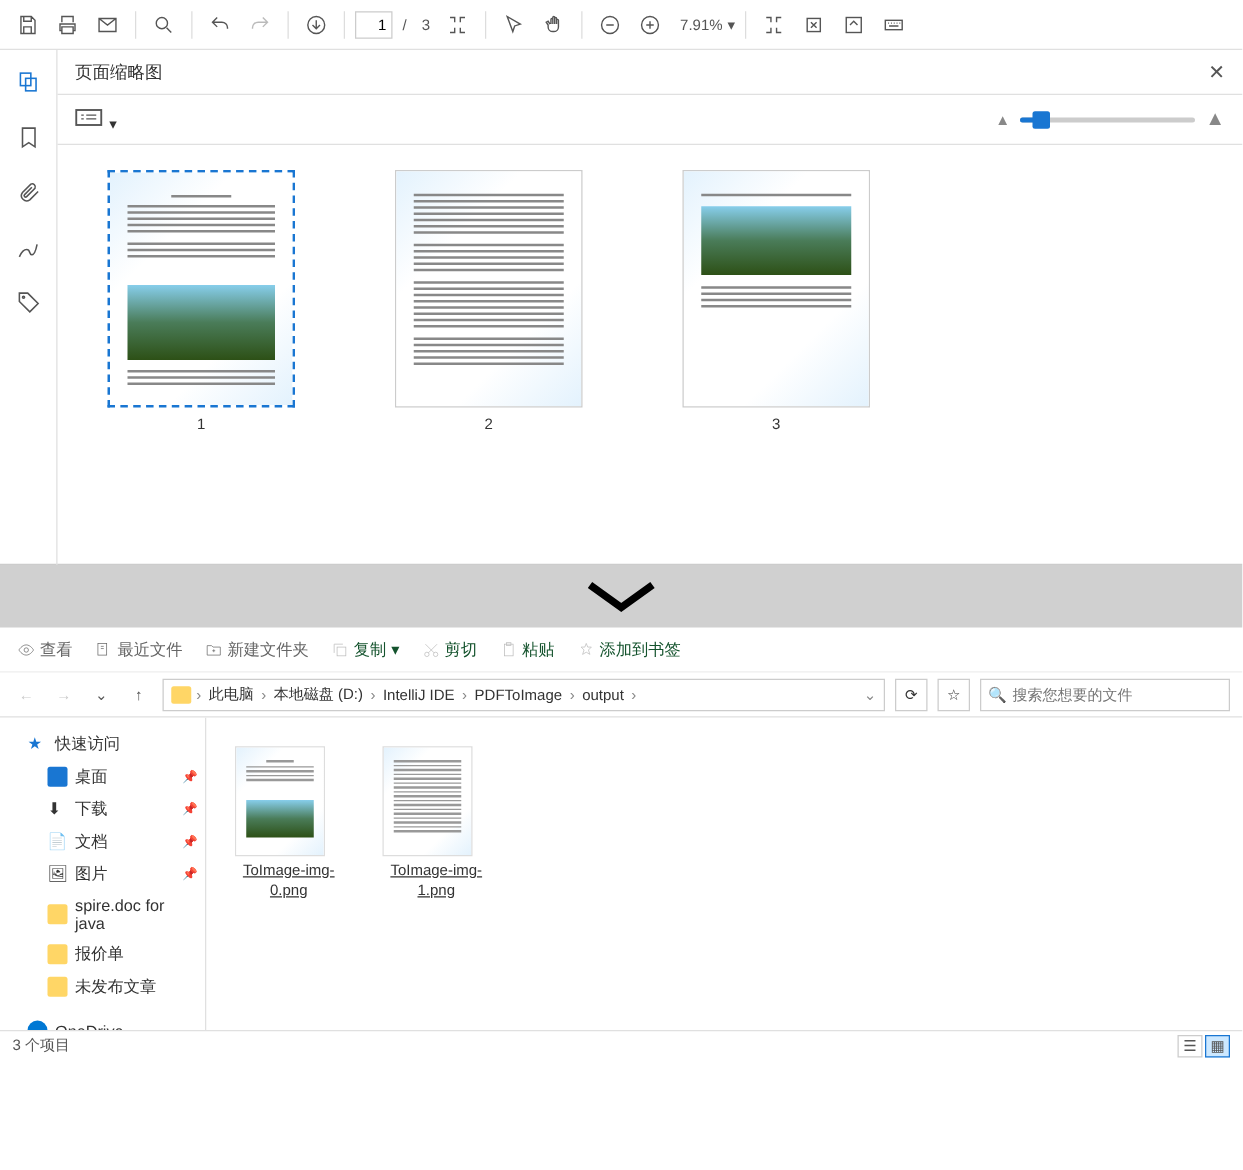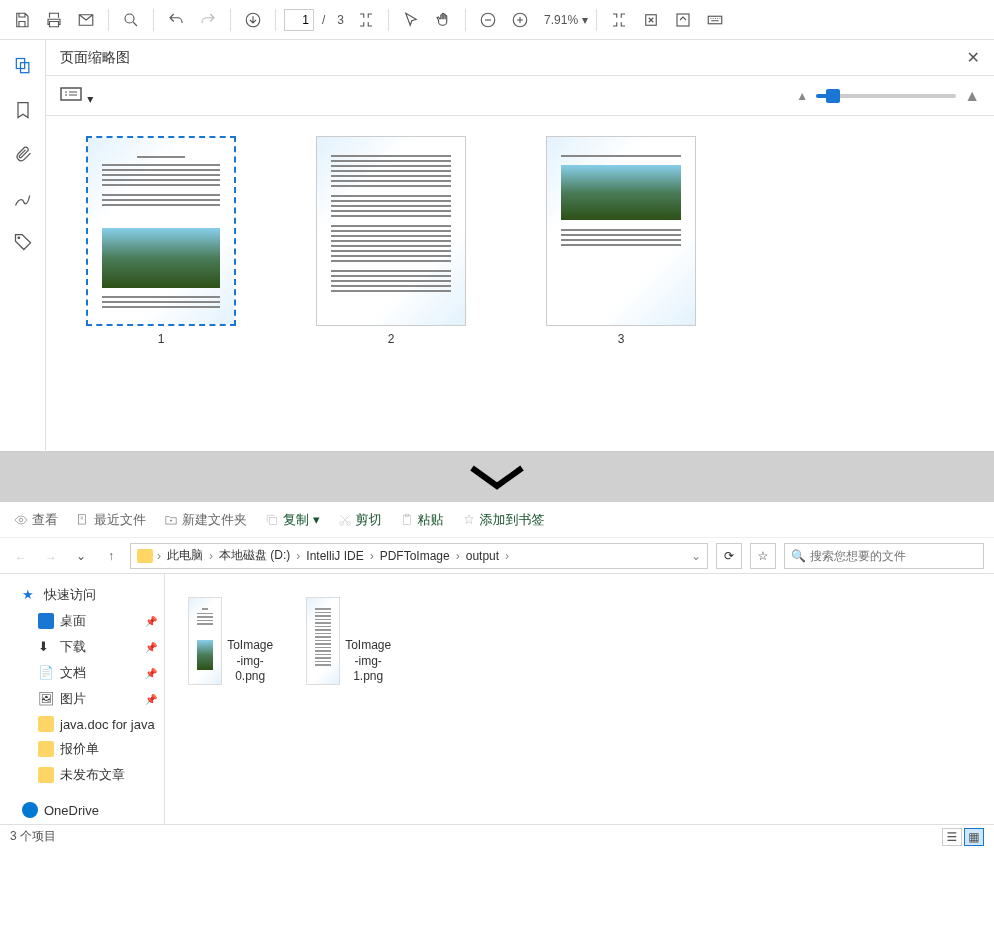--- a/index.html
+++ b/index.html
@@ -72,21 +72,21 @@
 .tree-item { display: flex; align-items: center; padding: 4px 8px 4px 22px; gap: 6px; cursor: pointer; font-size: 13px; position: relative; }
 .tree-item .ico { width: 16px; height: 16px; flex-shrink: 0; }
 .tree-item .pin { position: absolute; right: 6px; color: #888; font-size: 10px; }
 .ico-star { color: #1976d2; }
 .ico-folder { background: #ffd666; border-radius: 2px; width: 16px; height: 13px; }
 .ico-desktop { background: #1976d2; border-radius: 2px; width: 16px; height: 13px; }
 .ico-onedrive { background: #0078d4; border-radius: 50%; width: 16px; height: 12px; }
 .tree-item.sub { padding-left: 38px; }
 
 .exp-files { flex: 1; padding: 16px; display: flex; gap: 18px; align-items: flex-start; }
-.file-item { width: 100px; display: flex; flex-direction: row; align-items: flex-end; gap: 4px; padding: 6px; cursor: pointer; border: 1px solid transparent; }
+.file-item { width: 100px; display: flex; flex-direction: column; align-items: flex-start; gap: 4px; padding: 6px; cursor: pointer; border: 1px solid transparent; text-decoration: underline; }
 .file-item.selected { background: #cce8ff; border: 1px solid #99d1ff; }
 .file-thumb { width: 72px; height: 88px; border: 1px solid #ddd; background: #fff; position: relative; overflow: hidden; }
 .file-thumb .deco { position: absolute; inset: 0; background: linear-gradient(135deg, #e3f2fd 0%, #fff 25%, #fff 75%, #e3f2fd 100%); }
 .file-thumb .lines { position: absolute; top: 10px; left: 8px; right: 8px; }
 .file-thumb .line { height: 1.5px; background: #999; margin-bottom: 2px; }
 .file-thumb .img-block { position: absolute; left: 8px; right: 8px; height: 30px; background: linear-gradient(#87ceeb 0%, #4a7c59 50%, #2d5016 100%); }
 .file-name { font-size: 12px; text-align: center; line-height: 1.3; word-break: break-word; }
 
 .exp-status { height: 24px; border-top: 1px solid #e0e0e0; display: flex; align-items: center; justify-content: space-between; padding: 0 10px; font-size: 12px; color: #555; }
 .view-btns { display: flex; gap: 2px; }
@@ -435,21 +435,21 @@
           <span>文档</span>
           <span class="pin">📌</span>
         </div>
       <div class="tree-item sub">
           <span class="ico">🖼</span>
           <span>图片</span>
           <span class="pin">📌</span>
         </div>
       <div class="tree-item sub">
           <span class="ico ico-folder"></span>
-          <span>java.doc for java</span>
+          <span>spire.doc for java</span>
         </div>
       <div class="tree-item sub">
           <span class="ico ico-folder"></span>
           <span>报价单</span>
         </div>
       <div class="tree-item sub">
           <span class="ico ico-folder"></span>
           <span>未发布文章</span>
         </div>
       <div style="height:10px"></div>

